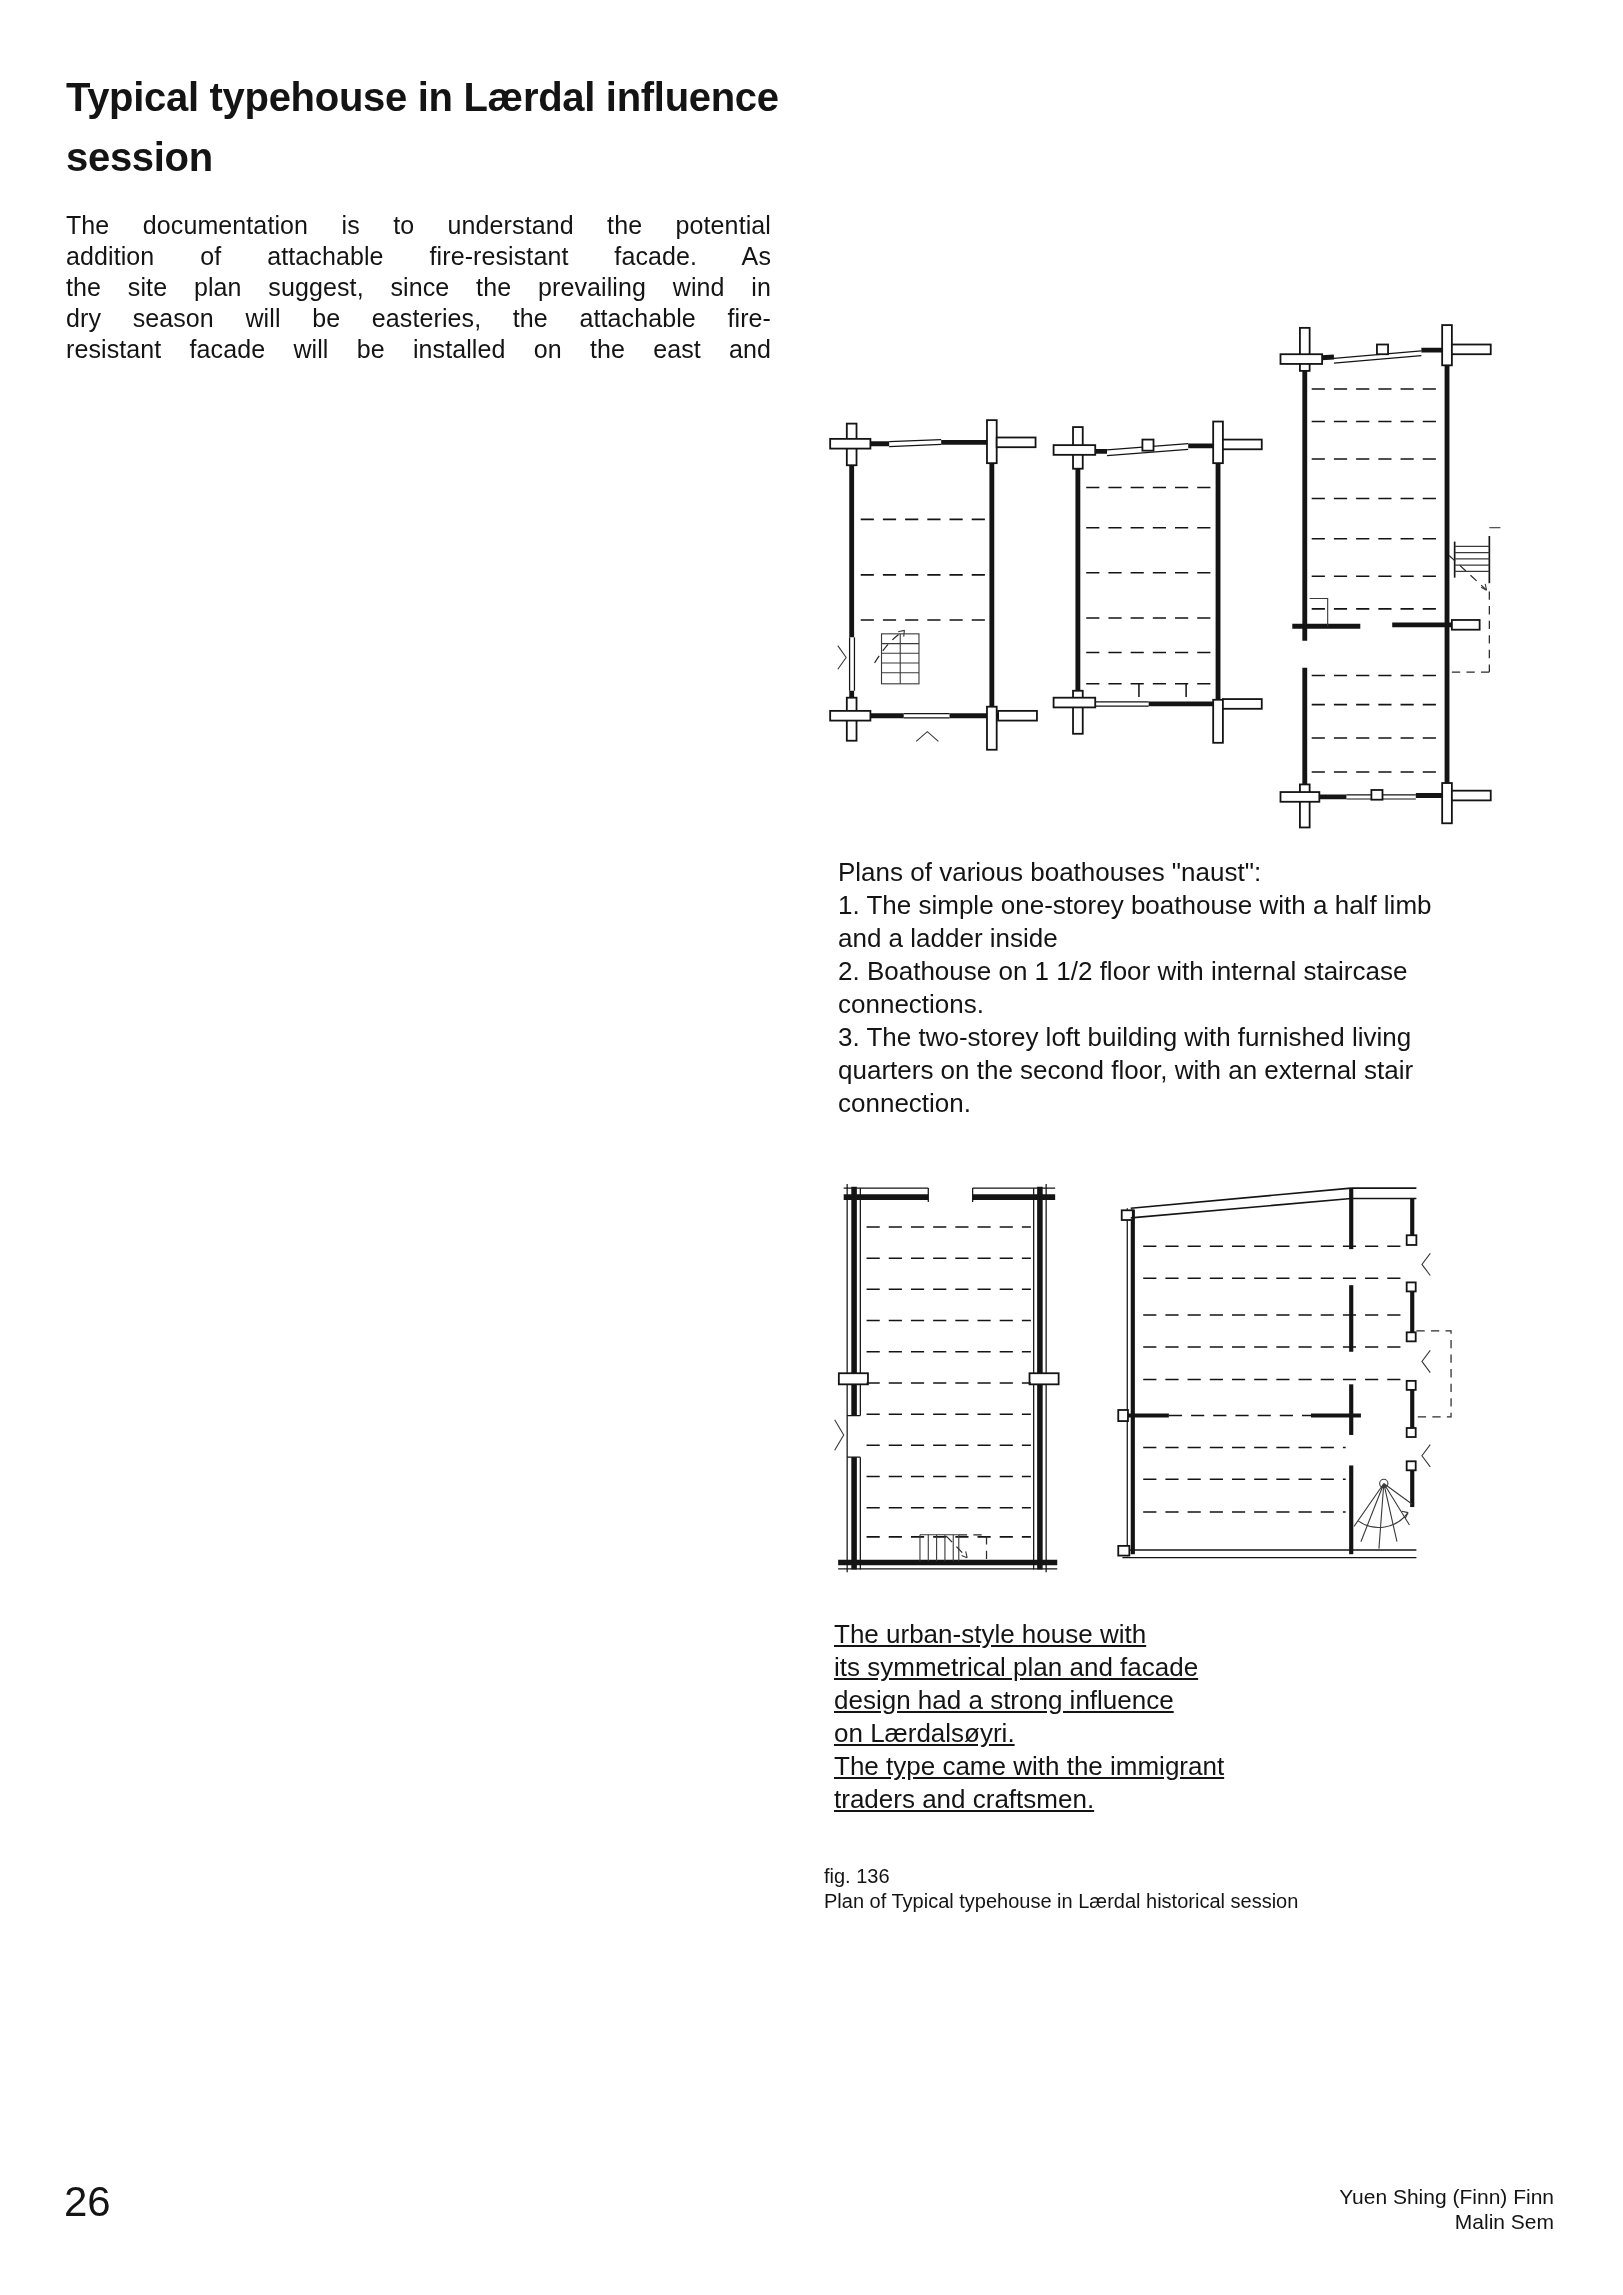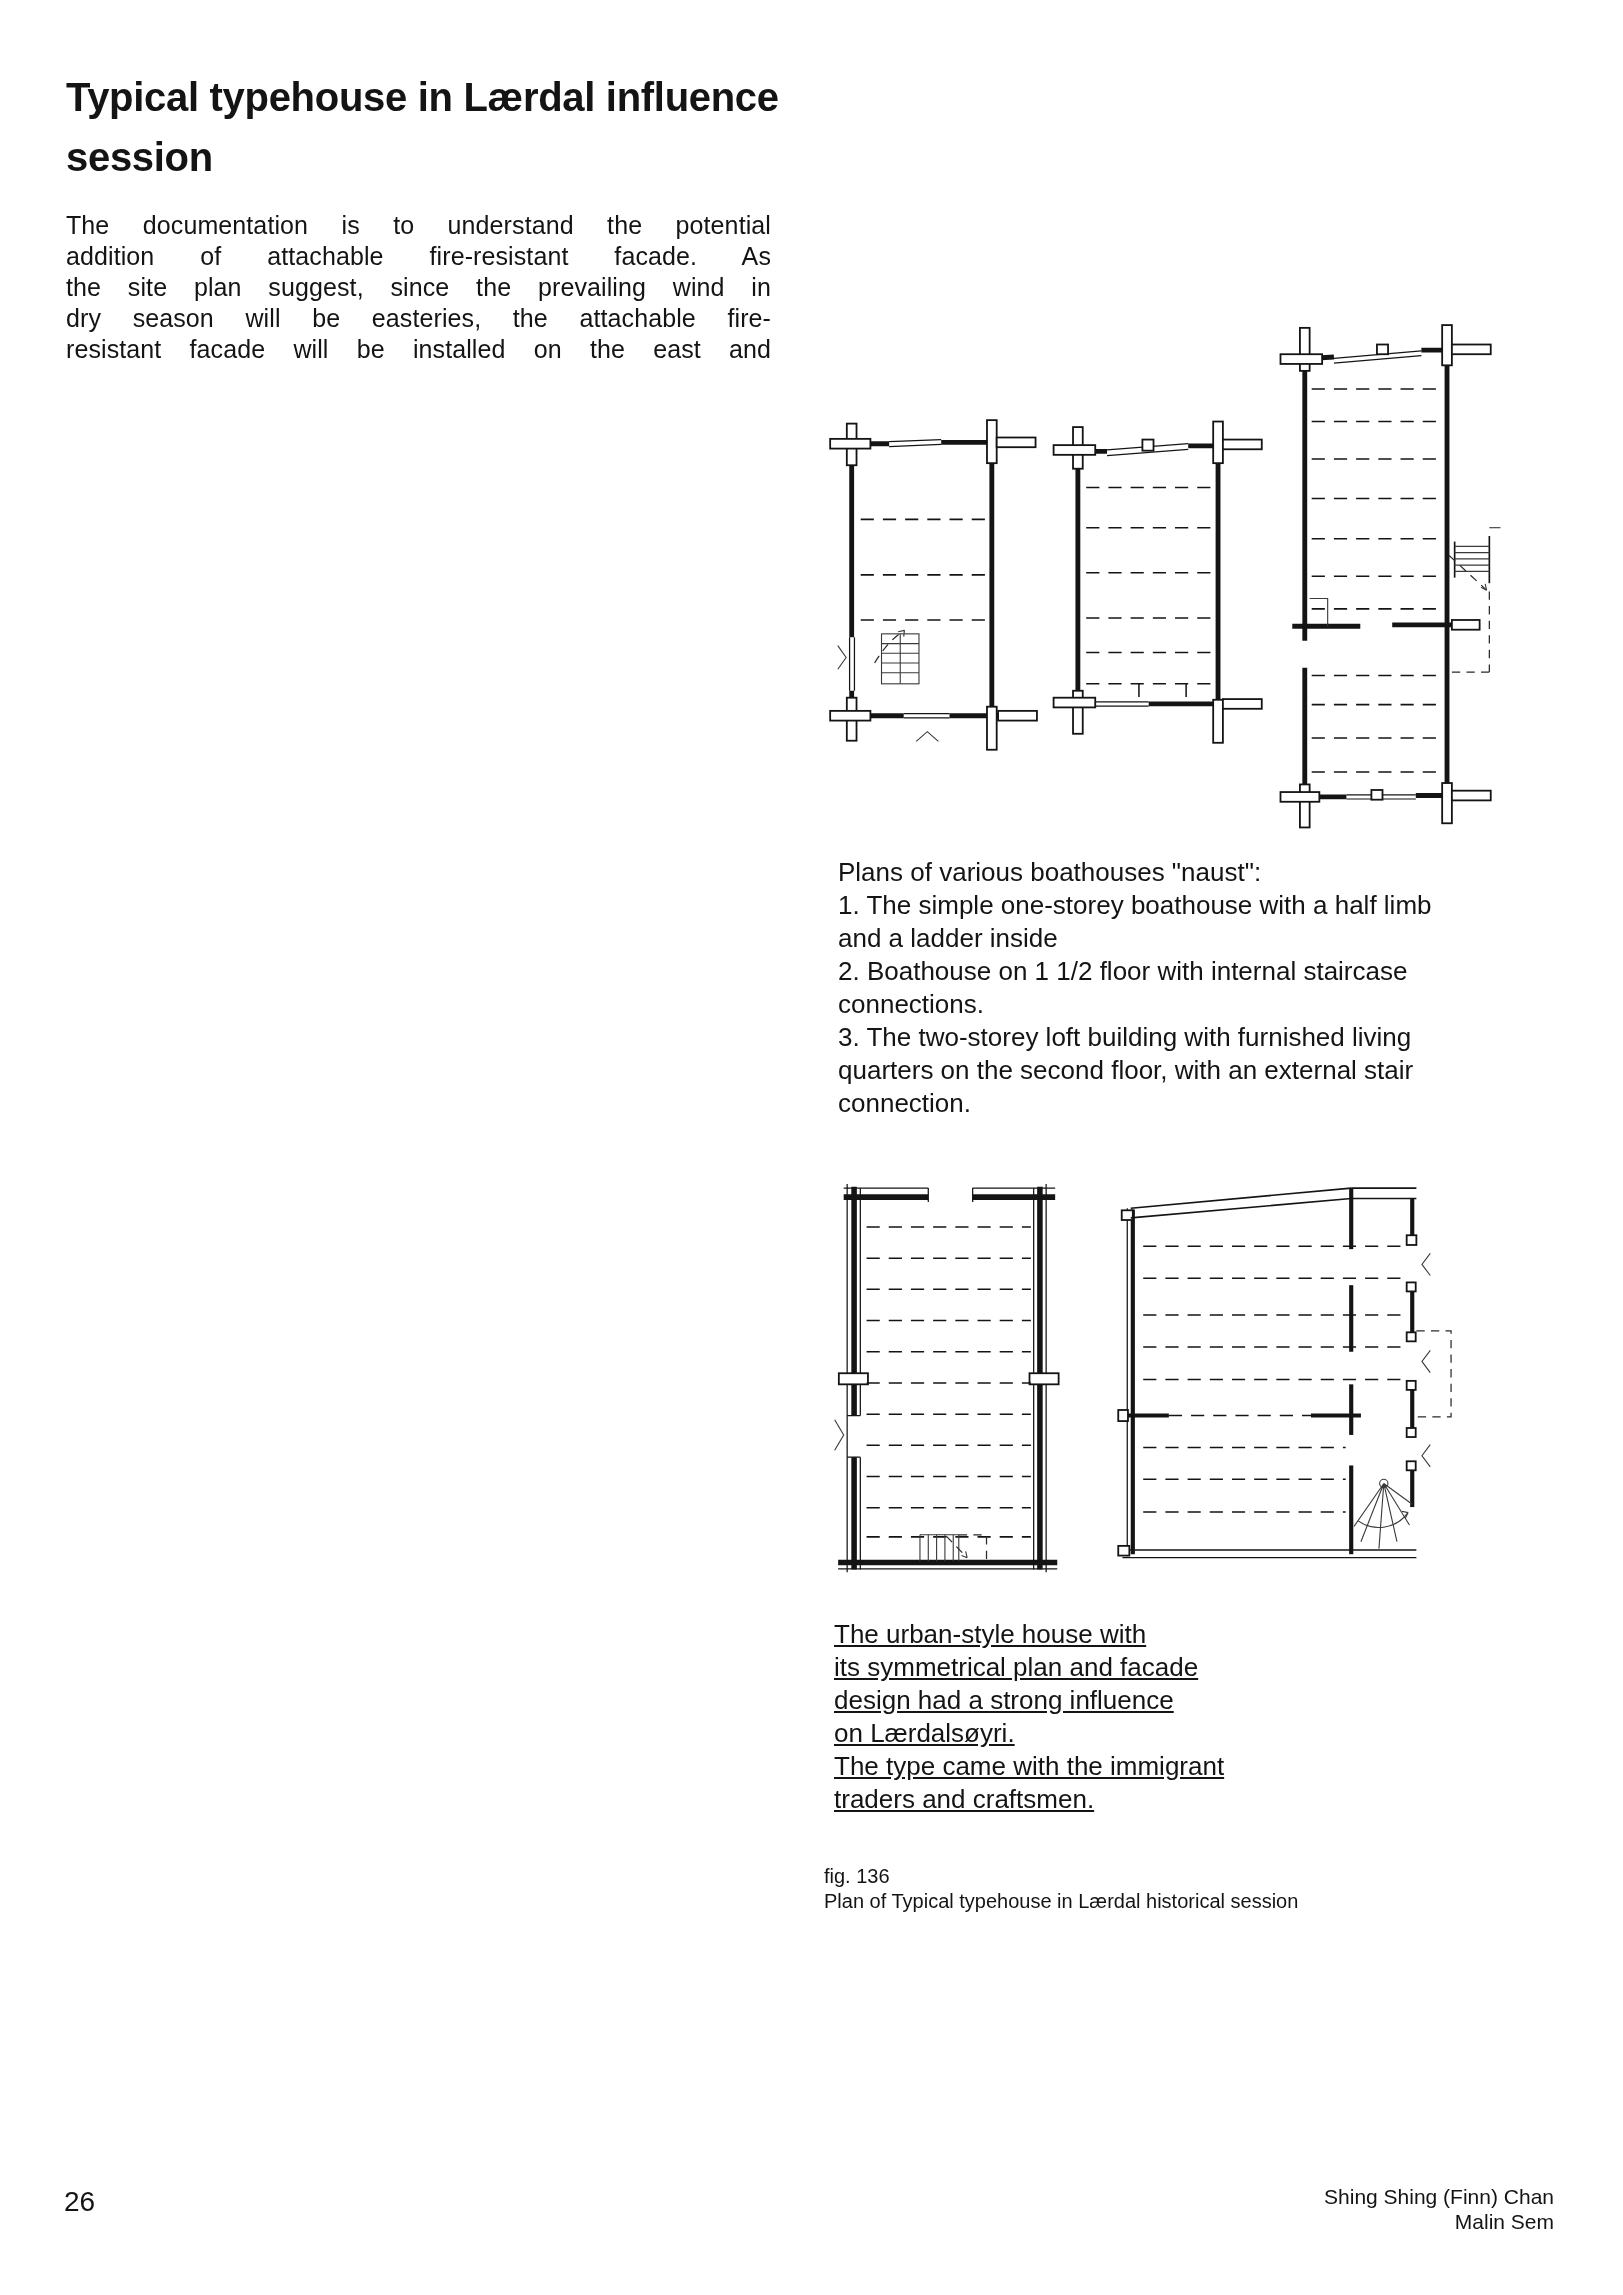--- a/index.html
+++ b/index.html
@@ -30,21 +30,21 @@
   .caption-urban{
     position:absolute;left:834px;top:1618px;width:625px;
     font-size:26px;line-height:33px;text-decoration:underline;
   }
   .fig-caption{
     position:absolute;left:824px;top:1864px;width:694px;
     font-size:20px;line-height:25px;
   }
   .page-number{
     position:absolute;left:64px;top:2180px;
-    font-size:28px;line-height:44px;
+    font-size:42px;line-height:44px;
   }
   .credits{
     position:absolute;right:69px;top:2184px;
     font-size:21px;line-height:25px;text-align:right;
   }
   .figure-svg{position:absolute;}
   
   .w{stroke:#141414;stroke-width:7;fill:none;}
   .w6{stroke:#141414;stroke-width:6;fill:none;}
   .w8{stroke:#141414;stroke-width:8;fill:none;}
@@ -322,17 +322,17 @@
 design had a strong influence
 on Lærdalsøyri.
 The type came with the immigrant
 traders and craftsmen.</div>
 
   <div class="fig-caption pre">fig. 136
 Plan of Typical typehouse in Lærdal historical session</div>
 
   <div class="page-number">26</div>
 
-  <div class="credits pre">Shing Shing (Finn) Chan
+  <div class="credits pre">Yuen Shing (Finn) Finn
 Malin Sem</div>
 
 </div>
 
 
 </body></html>

